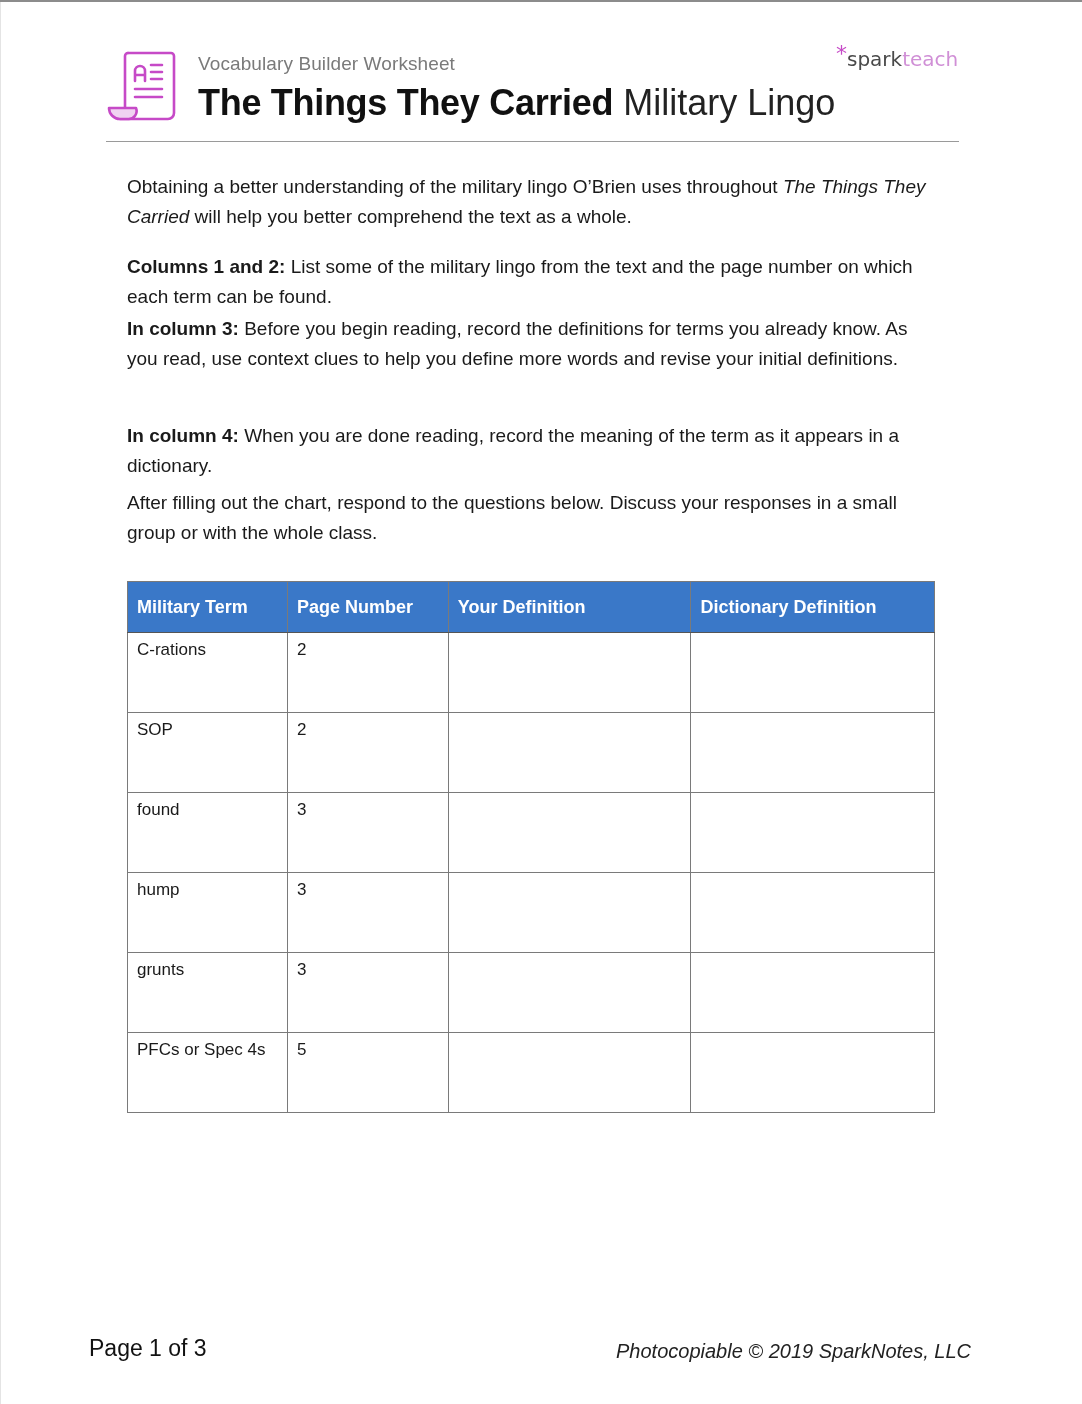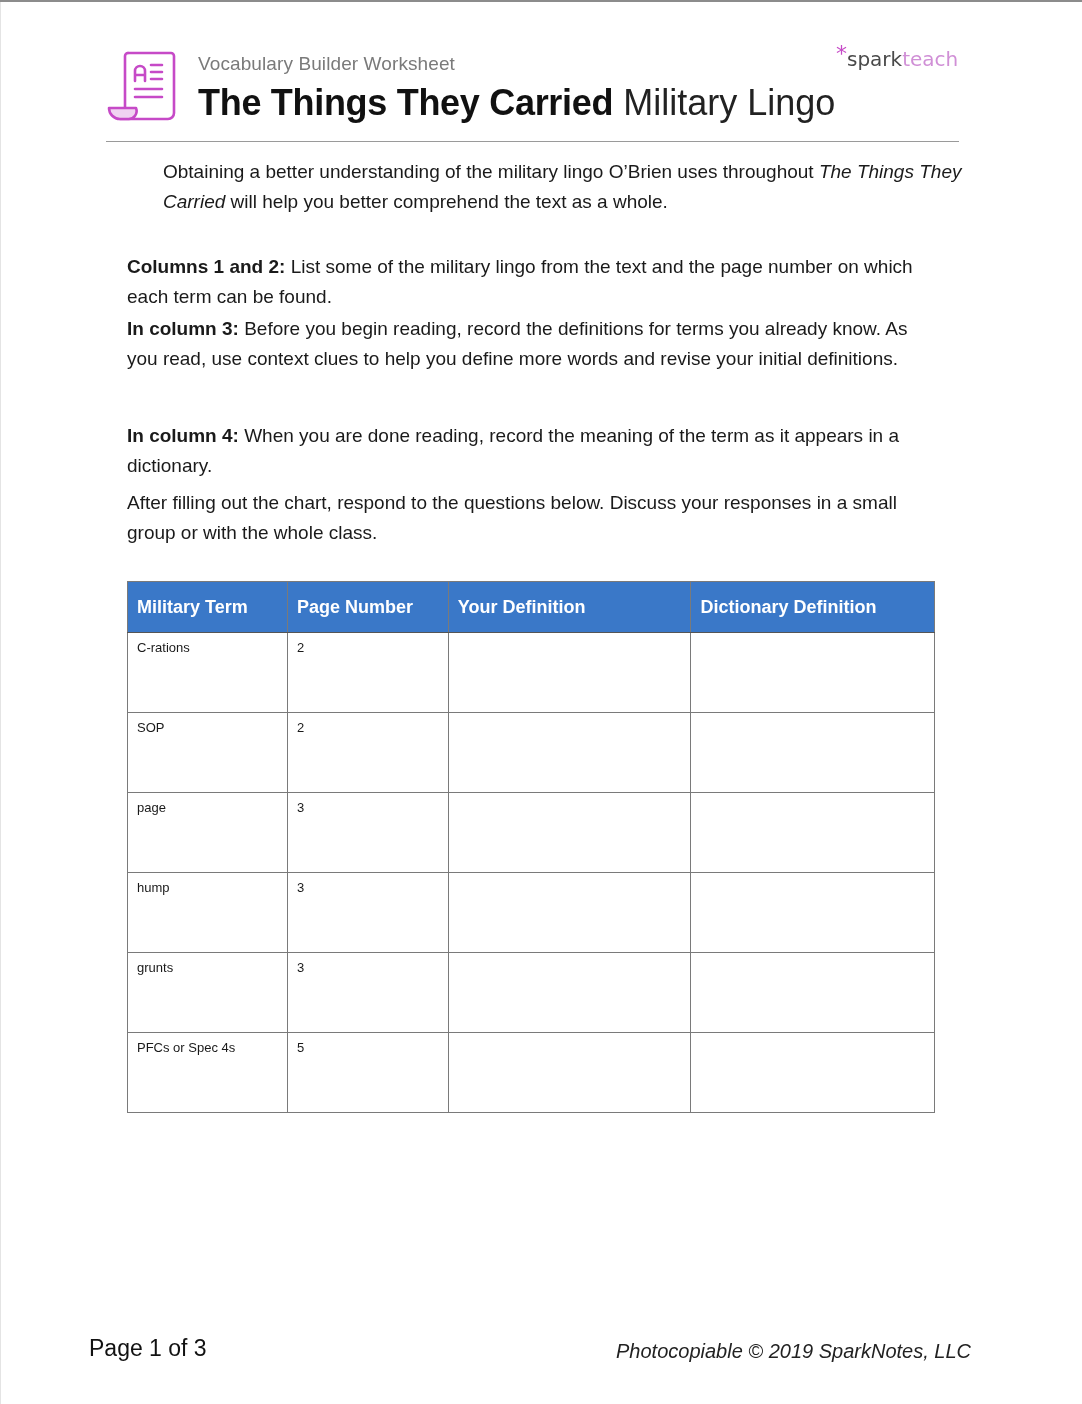--- a/index.html
+++ b/index.html
@@ -18,33 +18,33 @@
 
     .brand { position: absolute; left: 836px; top: 46px; font-size: 20px; white-space: nowrap; font-family: "DejaVu Sans", sans-serif; }
     .brand .star { color: #c64ac7; font-size: 22px; position: relative; top: -5px; }
     .brand .spark { color: #4a4a4a; }
     .brand .teach { color: #d08fd6; }
 
     .rule { position: absolute; left: 106px; top: 141px; width: 853px; height: 1px; background: #9a9a9a; }
 
     .body-text { position: absolute; left: 127px; width: 800px; font-size: 19px; line-height: 30px; color: #1a1a1a; }
     .body-text b { font-weight: bold; }
-    .p1 { top: 157px; margin-left: 36px; }
+    .p1 { top: 172px; }
     .p2 { top: 252px; }
     .p3 { top: 314px; }
     .p4 { top: 421px; }
     .p5 { top: 476px; margin-top: 12px; }
 
     table.vocab { position: absolute; left: 127px; top: 581px; border-collapse: collapse; width: 808px; }
     table.vocab th {
       background: #3a78c8; color: #ffffff; font-weight: bold; text-align: left; font-size: 18px;
       height: 50px; padding: 0 9px; border: 1px solid #7a7a7a; border-bottom: 1.5px solid #555;
     }
     table.vocab td {
-      height: 80px; vertical-align: top; padding: 7px 19px 0 9px; font-size: 13px; color: #1a1a1a;
+      height: 80px; vertical-align: top; padding: 7px 19px 0 9px; font-size: 17px; color: #1a1a1a;
       border: 1.5px solid #7a7a7a; box-sizing: border-box;
     }
     table.vocab tr.row td { border-top: 1.5px solid #444; }
     .c1 { width: 155px; } .c2 { width: 155px; } .c3 { width: 249px; } .c4 { width: 249px; }
 
     .footer-left { position: absolute; left: 89px; top: 1335px; font-size: 23px; color: #111; }
     .footer-right { position: absolute; right: 111px; top: 1340px; font-size: 20px; font-style: italic; color: #222; }
   </style>
 </head>
 <body>
@@ -95,21 +95,21 @@
       <td></td>
       <td></td>
     </tr>
     <tr class="row">
       <td>SOP</td>
       <td>2</td>
       <td></td>
       <td></td>
     </tr>
     <tr class="row">
-      <td>page</td>
+      <td>found</td>
       <td>3</td>
       <td></td>
       <td></td>
     </tr>
     <tr class="row">
       <td>hump</td>
       <td>3</td>
       <td></td>
       <td></td>
     </tr>

